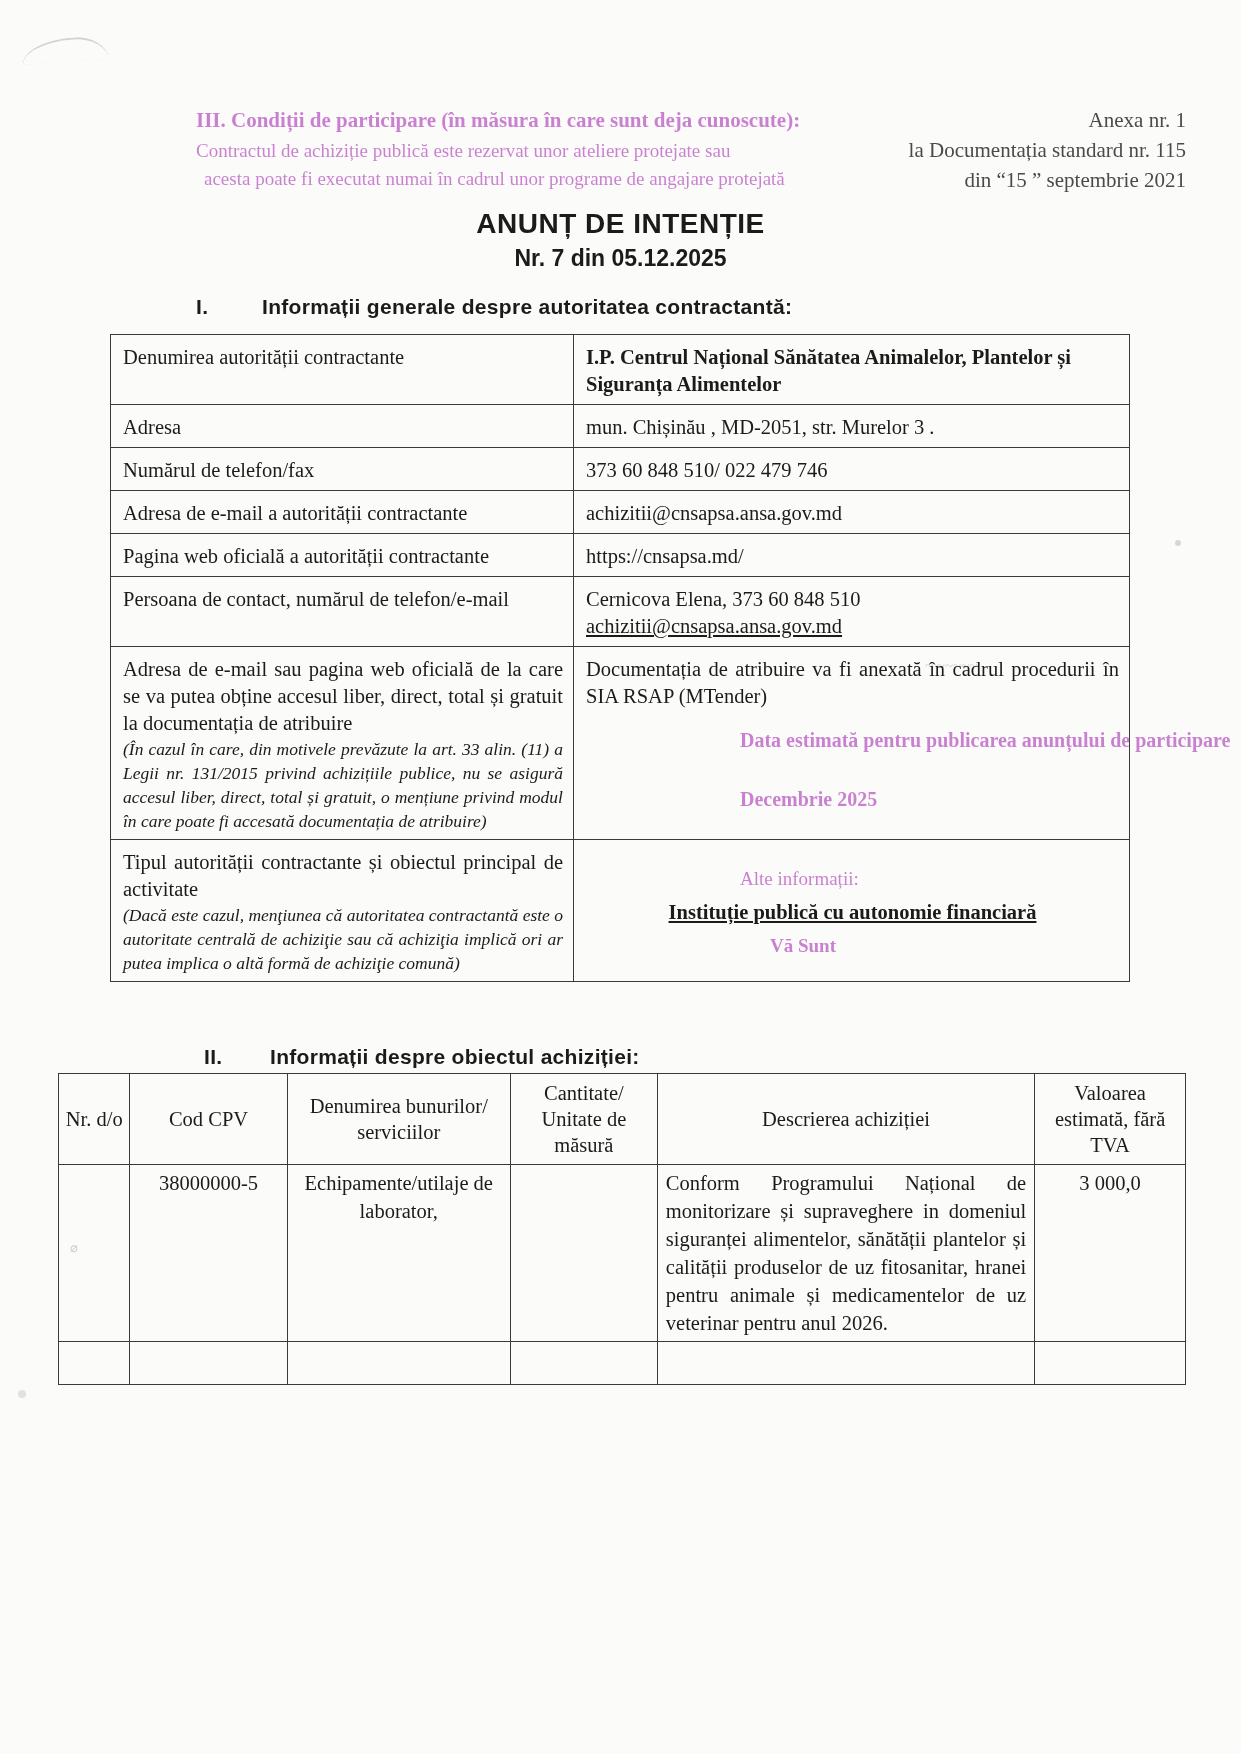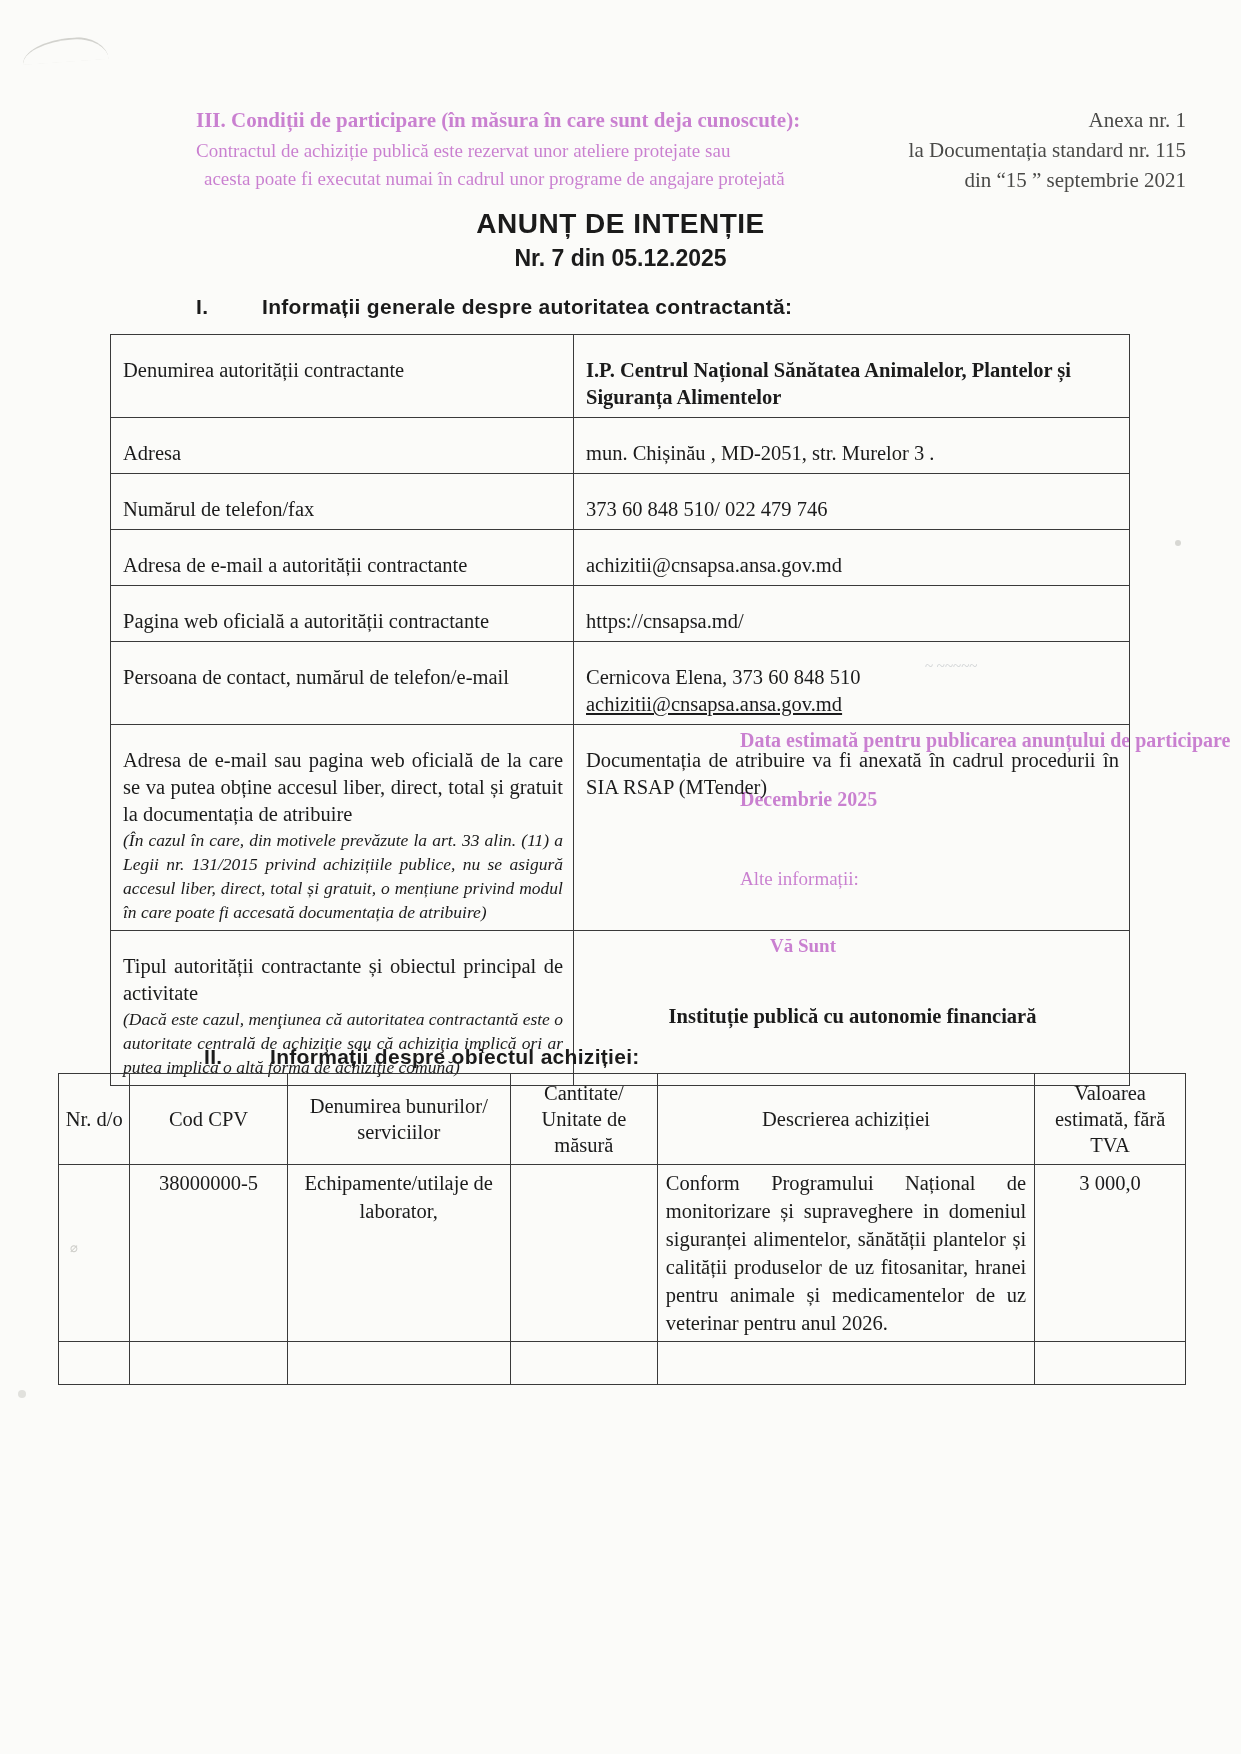--- a/index.html
+++ b/index.html
@@ -86,37 +86,38 @@
   table.t1 {
     position: absolute;
     top: 334px;
     left: 110px;
     width: 1020px;
     border-collapse: collapse;
     font-size: 20.5px;
   }
   table.t1 td {
     border: 1px solid #3a3a3a;
-    padding: 22px 10px 6px 12px;
+    padding: 9px 10px 6px 12px;
     vertical-align: top;
     line-height: 27px;
   }
   table.t1 td.left { width: 440px; }
   table.t1 td.right { }
   .b { font-weight: bold; }
   .just { text-align: justify; }
   .small-it {
     font-size: 17.5px;
     font-style: italic;
     line-height: 24px;
     display: block;
     text-align: justify;
   }
   .underline-bold {
     font-weight: bold;
+    text-decoration: underline;
     font-family: "Liberation Serif", serif;
   }
 
   .section-ii {
     position: absolute;
     top: 1045px;
     left: 196px;
     font-size: 21px;
     font-weight: bold;
     font-family: "Liberation Sans", sans-serif;

